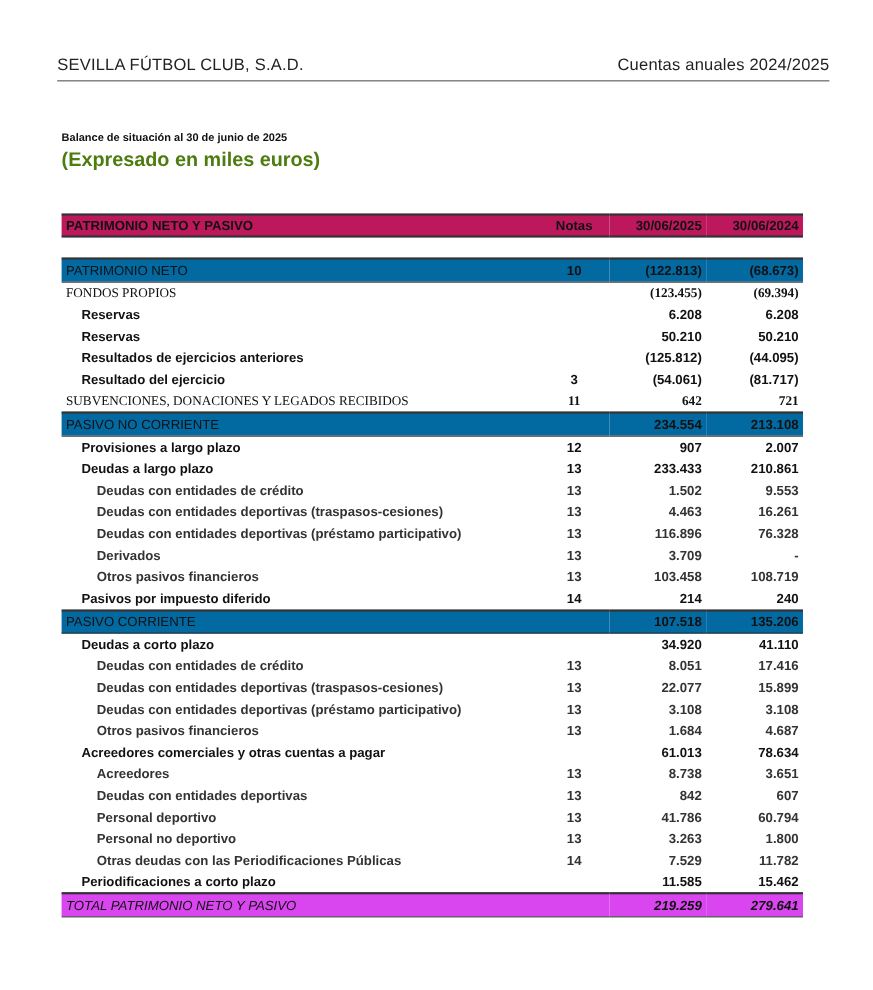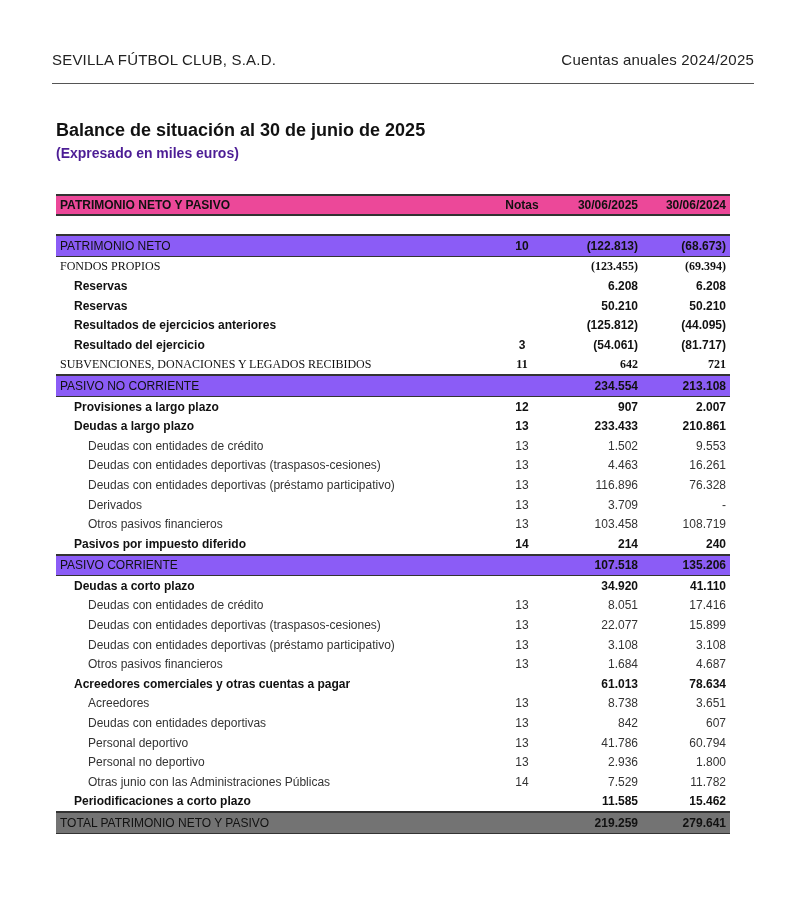--- a/index.html
+++ b/index.html
@@ -5,56 +5,56 @@
   html, body { margin: 0; padding: 0; background: #ffffff; }
   body {
     width: 794px; height: 900px; position: relative; overflow: hidden;
     font-family: "Liberation Sans", sans-serif; color: #111;
   }
   .page-header {
     position: absolute; left: 52px; top: 48px; width: 702px; height: 20px;
     border-bottom: 1.5px solid #555;
     display: flex; justify-content: space-between; align-items: flex-end;
     font-size: 15px; letter-spacing: 0.2px; color: #222;
-    padding-bottom: 15px;
+    padding-bottom: 5px;
   }
   .title-block { position: absolute; left: 56px; top: 120px; }
-  .title { font-weight: bold; font-size: 18px; margin: 0; }
-  .subtitle { font-weight: bold; font-size: 14px; margin-top: 4px; color: #4c1d95; }
+  .title { font-weight: bold; font-size: 10px; margin: 0; }
+  .subtitle { font-weight: bold; font-size: 18px; margin-top: 4px; color: #4d7c0f; }
 
   table.balance {
     position: absolute; left: 56px; top: 194px; width: 674px;
     border-collapse: collapse; font-size: 12px;
   }
   table.balance td, table.balance th {
     padding: 0 4px; height: 19.6px; white-space: nowrap;
   }
   th.h-label { text-align: left; }
   .c-notes { width: 56px; text-align: center; }
   .c-val { width: 80px; text-align: right; }
   .c-val2 { width: 80px; text-align: right; }
 
   tr.head-row th {
-    background: #ec4899; font-weight: bold; border-top: 2px solid #333; border-bottom: 2px solid #333;
+    background: #be185d; font-weight: bold; border-top: 2px solid #333; border-bottom: 2px solid #333;
     height: 18px;
   }
   tr.spacer td { height: 18px; }
   tr.section td {
-    background: #8b5cf6; font-weight: bold; border-top: 2px solid #333; border-bottom: 1.5px solid #333;
+    background: #0369a1; font-weight: bold; border-top: 2px solid #333; border-bottom: 1.5px solid #333;
   }
   tr.section td.lbl { font-weight: normal; }
   tr.section td.c-notes { font-weight: bold; }
   tr.group td { font-weight: bold; font-family: Liberation Serif, serif; }
   tr.group td.lbl { font-weight: normal; }
   tr.lvl1 td { font-weight: bold; }
   tr.lvl1 td.lbl { padding-left: 18px; }
-  tr.lvl2 td { font-weight: normal; color: #333; }
+  tr.lvl2 td { font-weight: bold; color: #333; }
   tr.lvl2 td.lbl { padding-left: 32px; }
   tr.total td {
-    background: #737373; border-top: 2px solid #333; border-bottom: 1.5px solid #333;
+    background: #d946ef; border-top: 2px solid #333; border-bottom: 1.5px solid #333; font-style: italic;
   }
   tr.total td.c-val, tr.total td.c-val2 { font-weight: bold; }
 </style>
 </head>
 <body>
 
 <div class="page-header">
   <span>SEVILLA FÚTBOL CLUB, S.A.D.</span>
   <span>Cuentas anuales 2024/2025</span>
 </div>
@@ -229,25 +229,25 @@
       </tr>
       <tr class="lvl2">
         <td class="lbl">Personal deportivo</td>
         <td class="c-notes">13</td>
         <td class="c-val">41.786</td>
         <td class="c-val2">60.794</td>
       </tr>
       <tr class="lvl2">
         <td class="lbl">Personal no deportivo</td>
         <td class="c-notes">13</td>
-        <td class="c-val">2.936</td>
+        <td class="c-val">3.263</td>
         <td class="c-val2">1.800</td>
       </tr>
       <tr class="lvl2">
-        <td class="lbl">Otras junio con las Administraciones Públicas</td>
+        <td class="lbl">Otras deudas con las Periodificaciones Públicas</td>
         <td class="c-notes">14</td>
         <td class="c-val">7.529</td>
         <td class="c-val2">11.782</td>
       </tr>
       <tr class="lvl1">
         <td class="lbl">Periodificaciones a corto plazo</td>
         <td class="c-notes"></td>
         <td class="c-val">11.585</td>
         <td class="c-val2">15.462</td>
       </tr>

